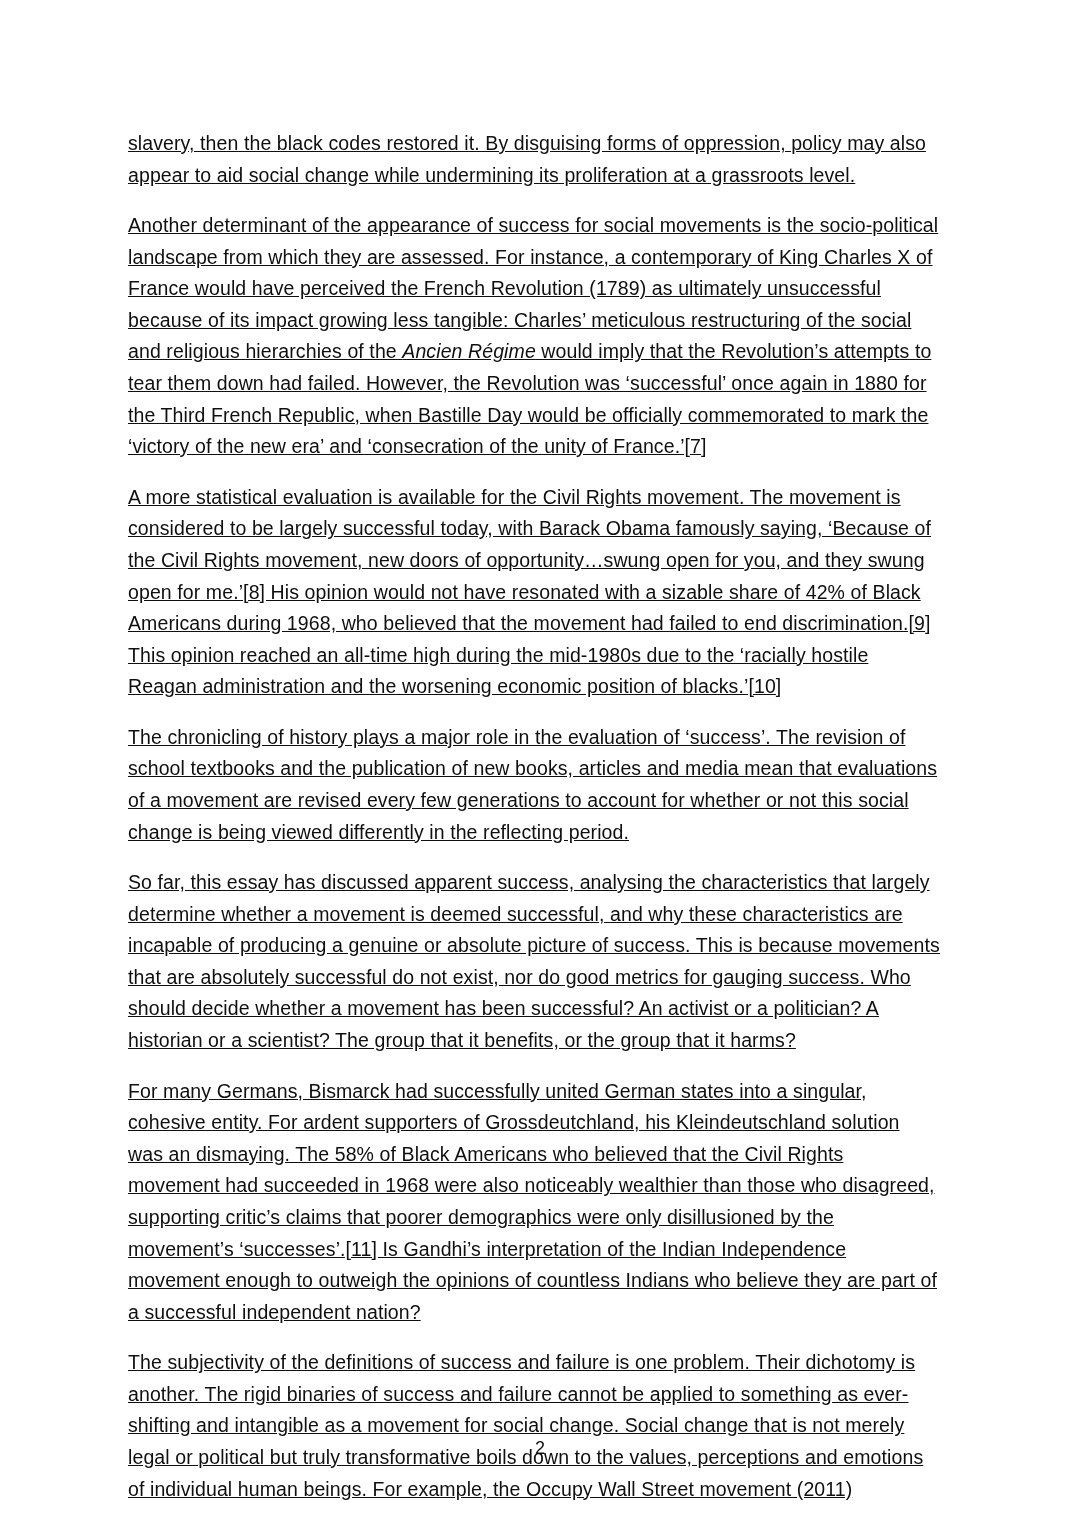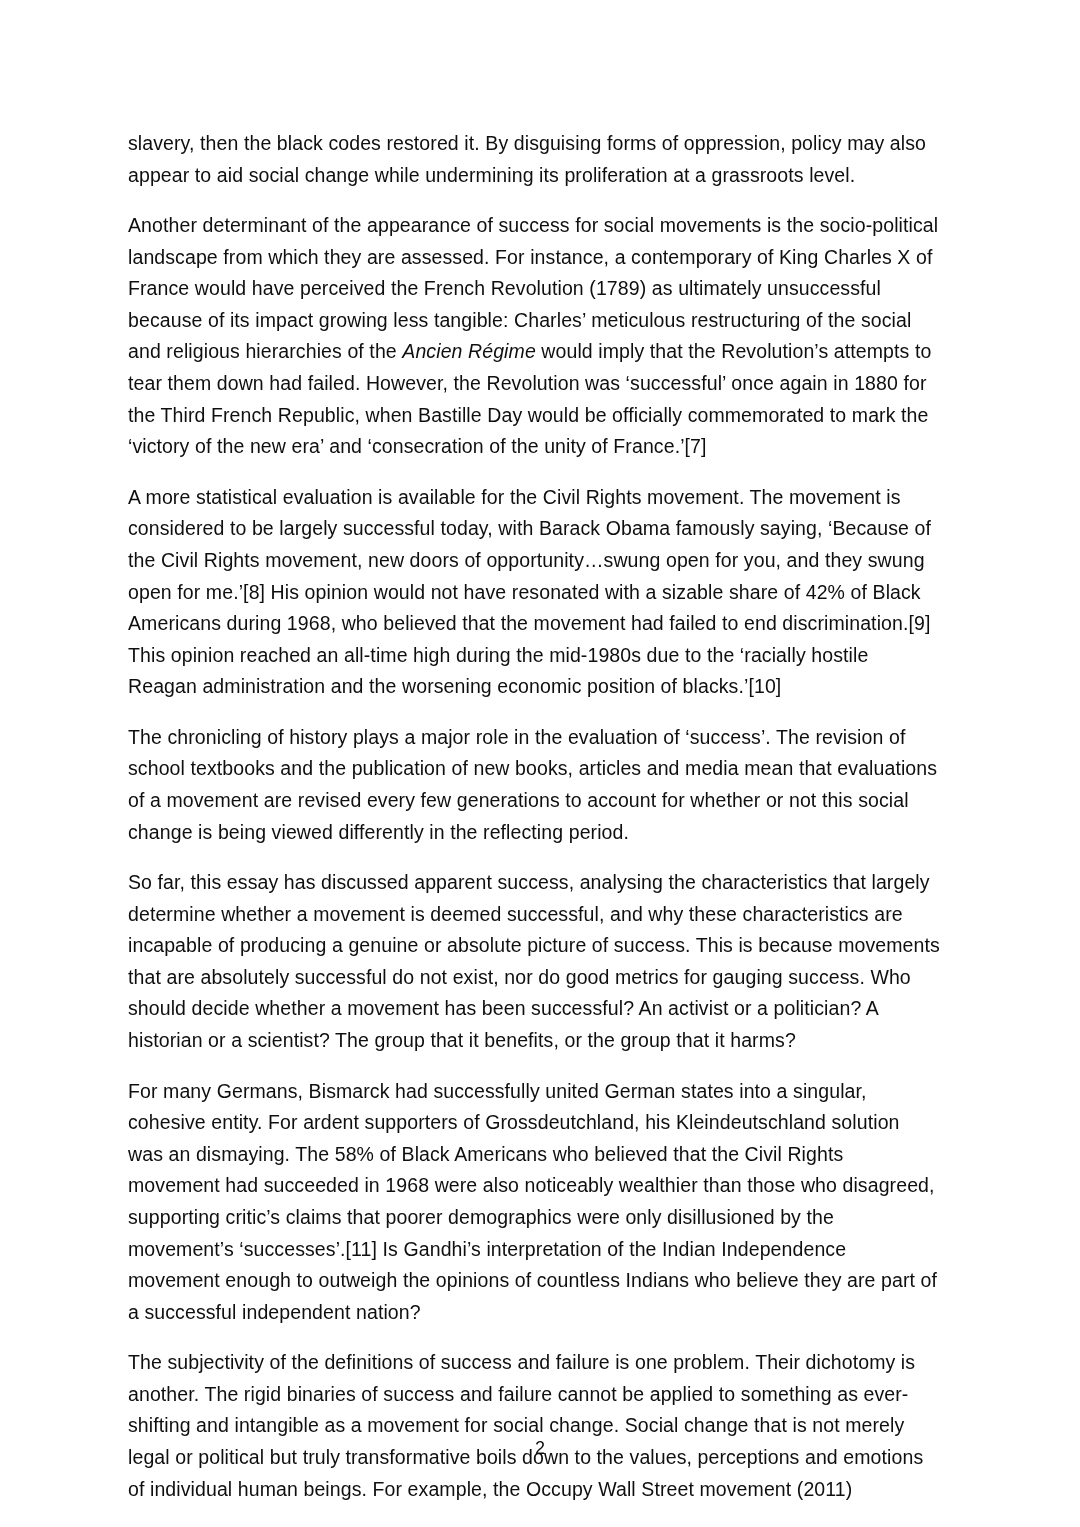--- a/index.html
+++ b/index.html
@@ -24,20 +24,21 @@
   .doc-body {
     font-family: "Liberation Sans", sans-serif;
     font-size: 19.5px;
     line-height: 1.62;
     color: #0f0f0f;
     text-align: left;
   }
   .para {
     margin: 0 0 19px 0;
     letter-spacing: 0.1px;
+    text-decoration: underline;
   }
   .para:last-of-type {
     margin-bottom: 0;
   }
   em {
     font-style: italic;
   }
   .page-number {
     position: absolute;
     left: 0;

